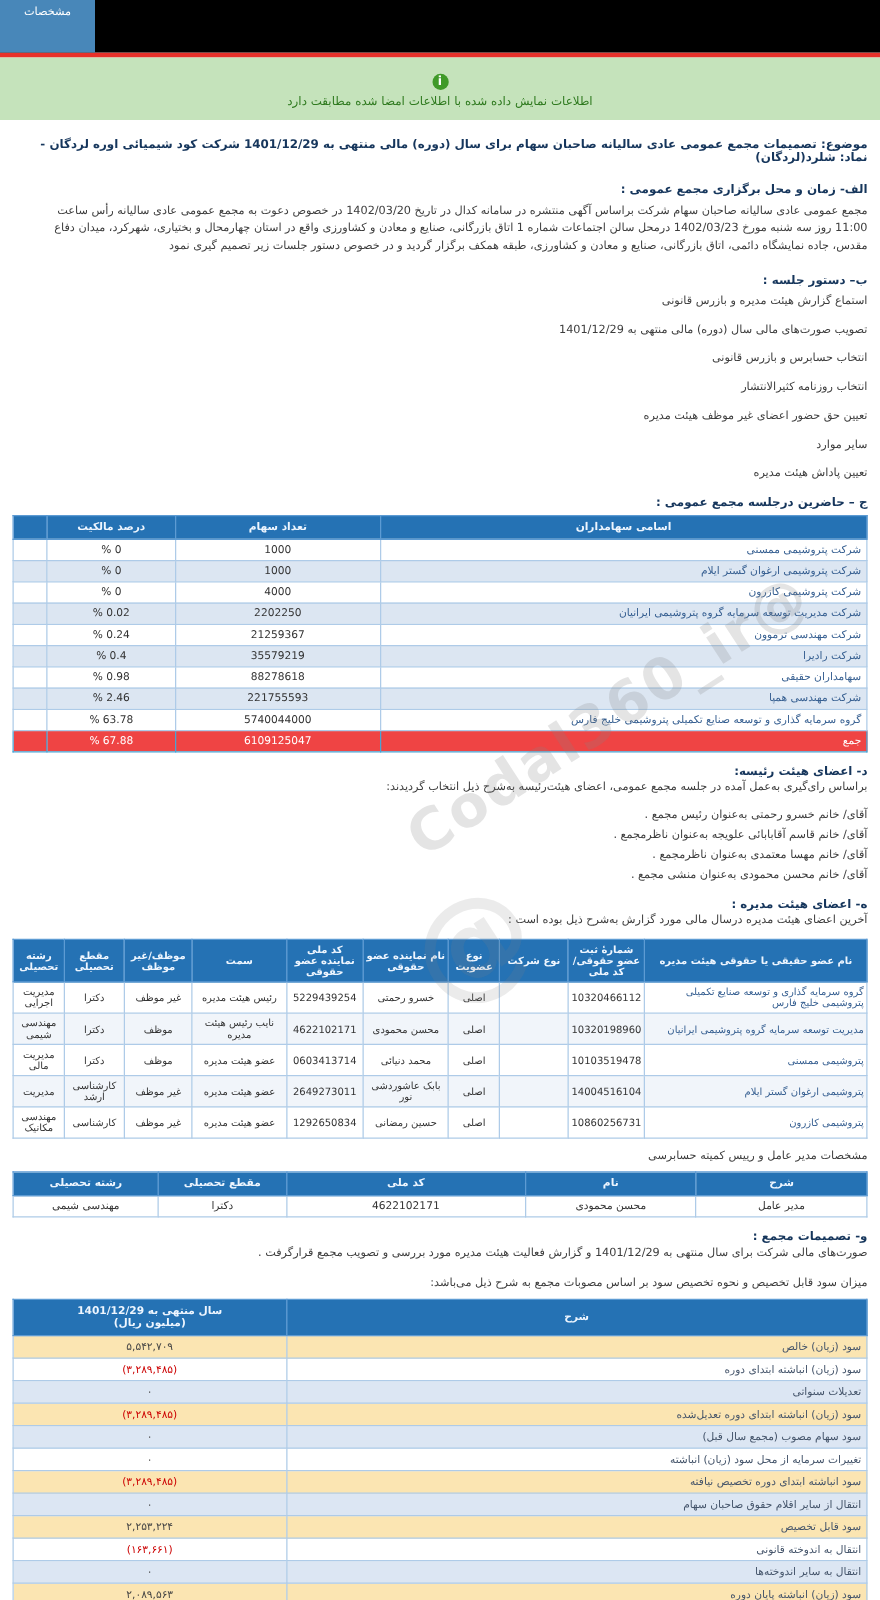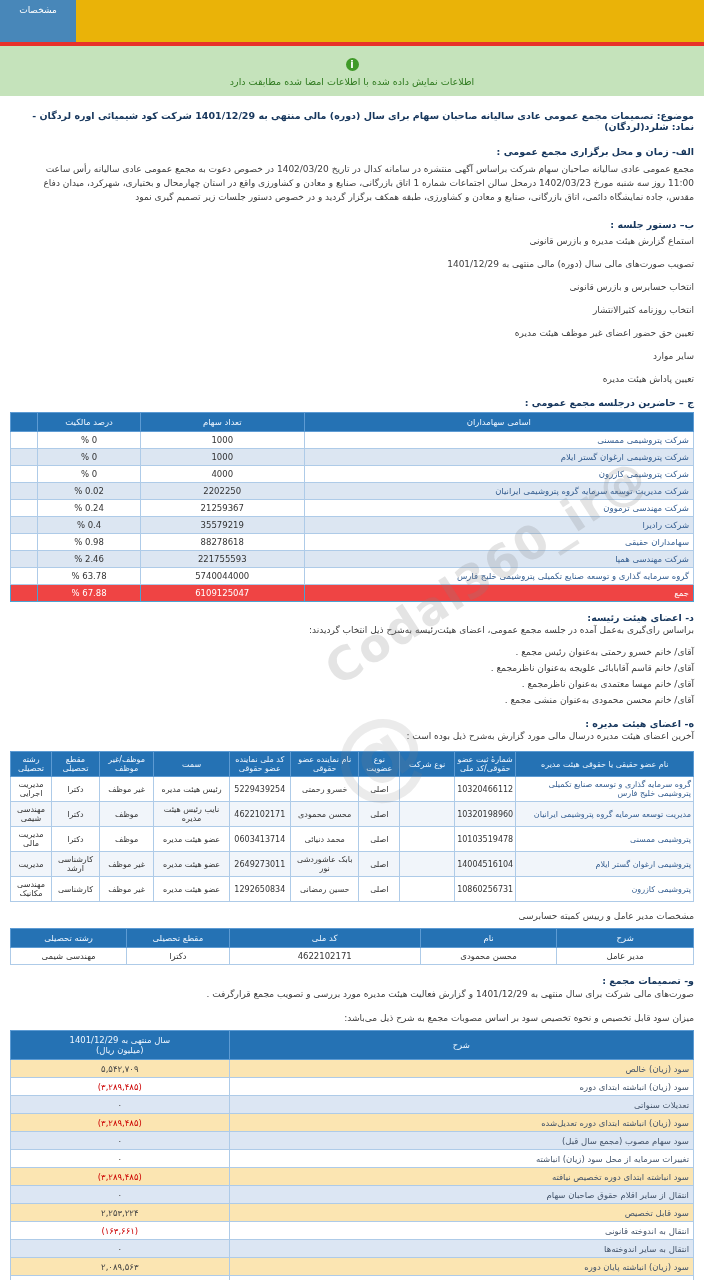--- a/index.html
+++ b/index.html
@@ -1,37 +1,37 @@
 <!DOCTYPE html>
 <html dir="rtl" lang="fa"><head>
 <meta charset="utf-8">
 <style>
   * { margin:0; padding:0; box-sizing:border-box; }
   body { width:704px; font-family:"DejaVu Sans", sans-serif; background:#fff; }
   .page { position:relative; width:704px; height:1280px; overflow:hidden; background:#fff; }
 
   
-  .topbar { position:relative; height:42px; background:#eab308; }
+  .topbar { position:relative; height:42px; background:#000000; }
   .toptab { position:absolute; top:0; left:0; height:42px; width:76px; background:#4887b9; color:#fff;
             font-size:9px; text-align:center; padding-top:5px; cursor:pointer; }
   .redline { height:4px; background:#e8312a; }
   .banner { background:#c5e3bb; padding:7px 0 9px 0; text-align:center; }
   .banner .info-dot { display:inline-block; width:13px; height:13px; border-radius:50%;
             background:#3f9a28; color:#fff; font-size:10px; line-height:13px; font-weight:bold; }
   .banner .btxt { margin-top:4px; color:#2f7a1f; font-size:9.5px; }
 
   .content { padding:14px 10px 0 10px; color:#404040; font-size:9px; }
   .subject { font-weight:bold; color:#16365c; font-size:9.5px; margin-bottom:14px; }
   .sec-h { font-weight:bold; color:#16365c; font-size:9.5px; margin:10px 0 6px 0; }
   .para { line-height:1.55; margin-bottom:4px; color:#3d3d3d;margin-left:12px; }
   .agenda-item { margin:0 0 13px 0; color:#3d3d3d; }
   .tight { margin:0 0 2px 0; }
 
   table { border-collapse:collapse; width:100%; margin:4px 0 8px 0; font-size:8.5px; }
-  th { background:#2572b4; color:#eef6ff; font-weight:normal; padding:4px 3px; border:1px solid #5d9bd3; }
+  th { background:#2572b4; color:#eef6ff; font-weight:bold; padding:4px 3px; border:1px solid #5d9bd3; }
   td { border:1px solid #aecbe8; padding:3px 4px; color:#333; }
   .num { direction:ltr; text-align:center; }
 
   
   .sh-name { color:#365f91; text-align:right; }
   tr.row-alt td { background:#dce6f2; }
   tr.row-sum td { background:#ef4444; color:#fff; border-color:#4aa3d3; }
   tr.row-sum td.sh-name { color:#fff;margin-top:44px; }
 
   

